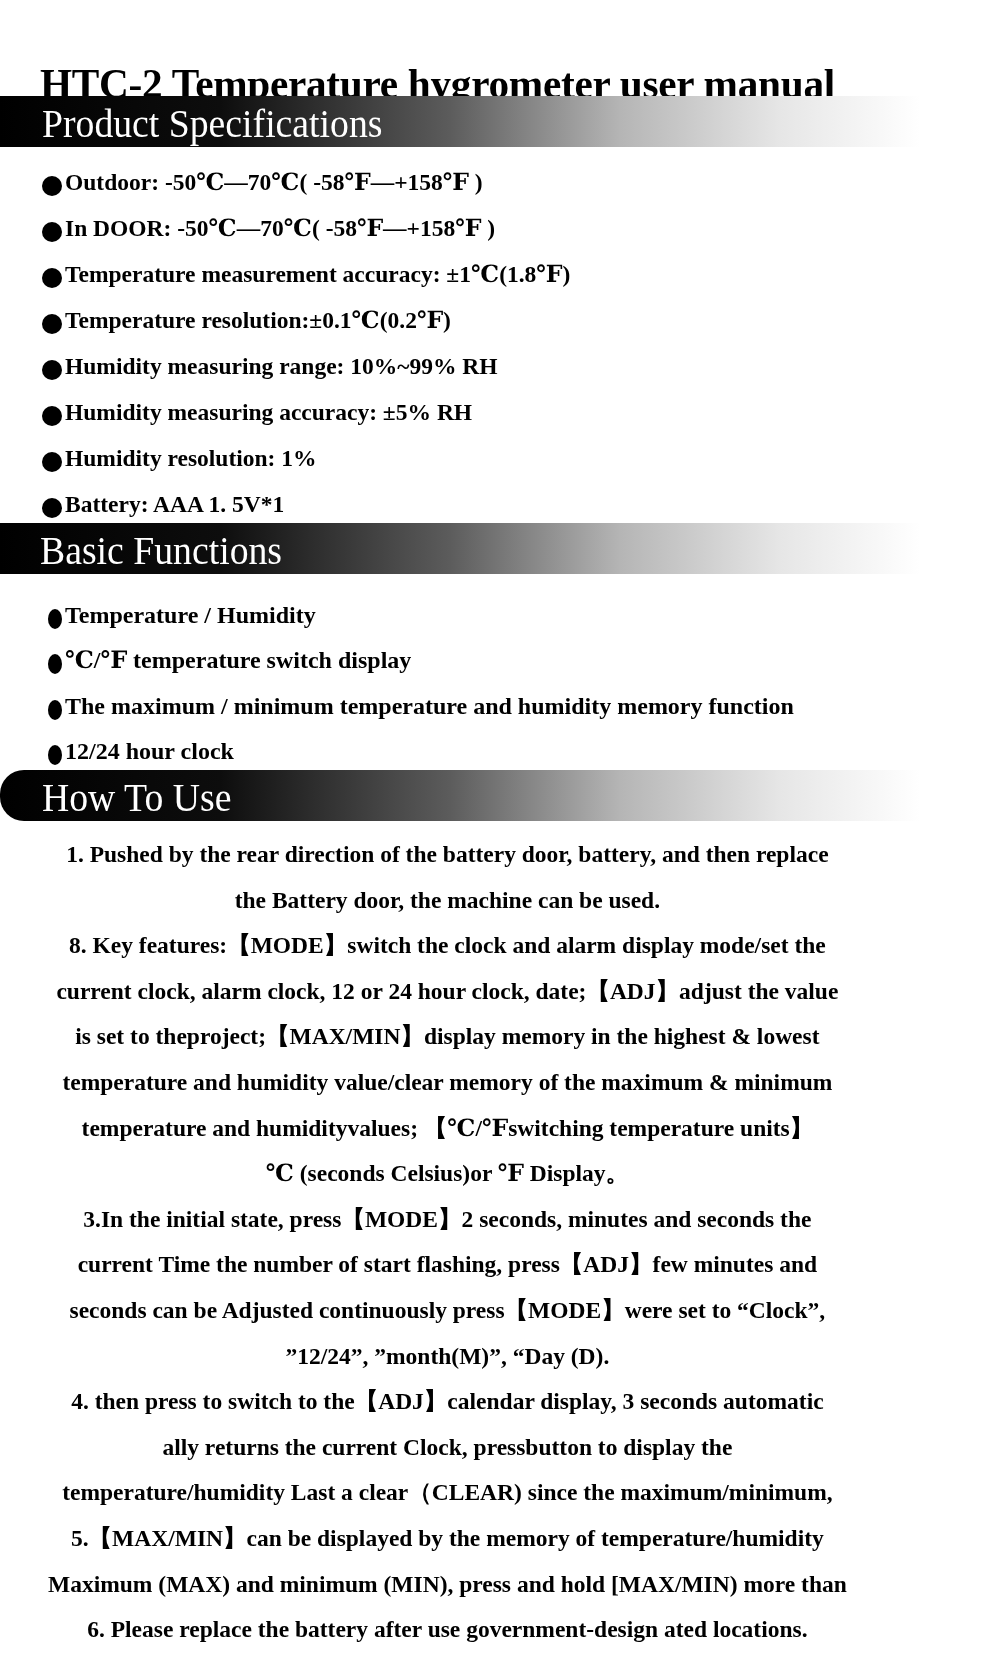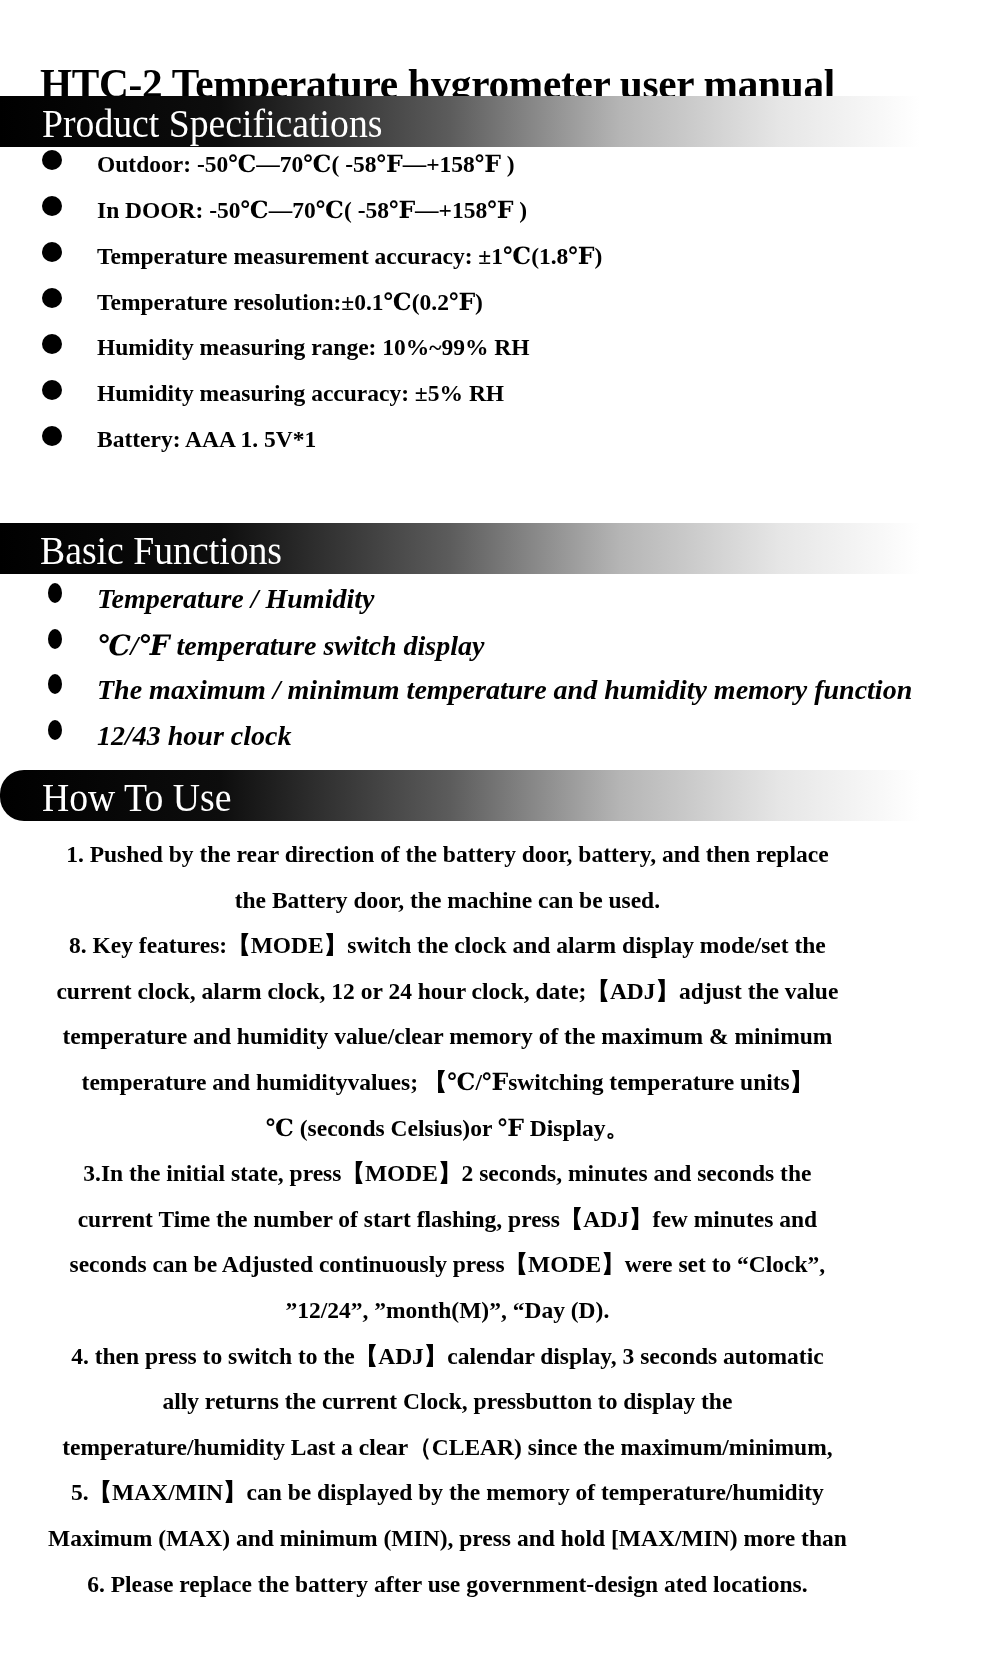--- a/index.html
+++ b/index.html
@@ -47,42 +47,40 @@
     }
     .bullet-list {
       position: absolute;
       left: 42px;
       margin: 0;
       padding: 0;
       list-style: none;
     }
     .bullet-list li {
       display: flex;
-      align-items: flex-start;
+      align-items: flex-end;
       white-space: nowrap;
       font-weight: bold;
-      gap: 32px;
     }
     .bullet {
       display: inline-block;
       width: 20px;
       height: 20px;
       border-radius: 50%;
       background: #000000;
       margin-right: 3px;
       flex: 0 0 auto;
     }
     .specs li {
       height: 46px;
       font-size: 23.5px;
     }
     .functions li {
       height: 45.5px;
-      font-size: 28px;
-      font-style: italic;
+      font-size: 24px;
     }
     .functions .bullet {
       width: 14px;
       height: 20px;
       border-radius: 50%;
     }
     .howto {
       position: absolute;
       left: 48px;
       top: 832px;
@@ -127,20 +125,24 @@
   <li>
       <span class="bullet"></span>
       <span>Humidity measuring range: 10%~99% RH</span>
     </li>
   <li>
       <span class="bullet"></span>
       <span>Humidity measuring accuracy: ±5% RH</span>
     </li>
   <li>
       <span class="bullet"></span>
+      <span>Humidity resolution: 1%</span>
+    </li>
+  <li>
+      <span class="bullet"></span>
       <span>Battery: AAA 1. 5V*1</span>
     </li>
 </ul>
 
 <div class="section-bar" style="top:523px;">
   <span class="section-title" style="left:40px;">Basic Functions</span>
 </div>
 <ul class="bullet-list functions" style="top:583px; left:48px;">
   <li>
       <span class="bullet"></span>
@@ -149,32 +151,33 @@
   <li>
       <span class="bullet"></span>
       <span>℃/℉ temperature switch display</span>
     </li>
   <li>
       <span class="bullet"></span>
       <span>The maximum / minimum temperature and humidity memory function</span>
     </li>
   <li>
       <span class="bullet"></span>
-      <span>12/43 hour clock</span>
+      <span>12/24 hour clock</span>
     </li>
 </ul>
 
 <div class="section-bar" style="top:770px;border-radius:24px;">
   <span class="section-title">How To Use</span>
 </div>
 <ol class="howto">
   <li>1. Pushed by the rear direction of the battery door, battery, and then replace</li>
   <li>the Battery door, the machine can be used.</li>
   <li>8. Key features:【MODE】switch the clock and alarm display mode/set the</li>
   <li>current clock, alarm clock, 12 or 24 hour clock, date;【ADJ】adjust the value</li>
+  <li>is set to theproject;【MAX/MIN】display memory in the highest &amp; lowest</li>
   <li>temperature and humidity value/clear memory of the maximum &amp; minimum</li>
   <li>temperature and humidityvalues; 【℃/℉switching temperature units】</li>
   <li>℃ (seconds Celsius)or ℉ Display。</li>
   <li>3.In the initial state, press【MODE】2 seconds, minutes and seconds the</li>
   <li>current Time the number of start flashing, press【ADJ】few minutes and</li>
   <li>seconds can be Adjusted continuously press【MODE】were set to “Clock”,</li>
   <li>”12/24”, ”month(M)”, “Day (D).</li>
   <li>4. then press to switch to the【ADJ】calendar display, 3 seconds automatic</li>
   <li>ally returns the current Clock, pressbutton to display the</li>
   <li>temperature/humidity Last a clear（CLEAR) since the maximum/minimum,</li>

